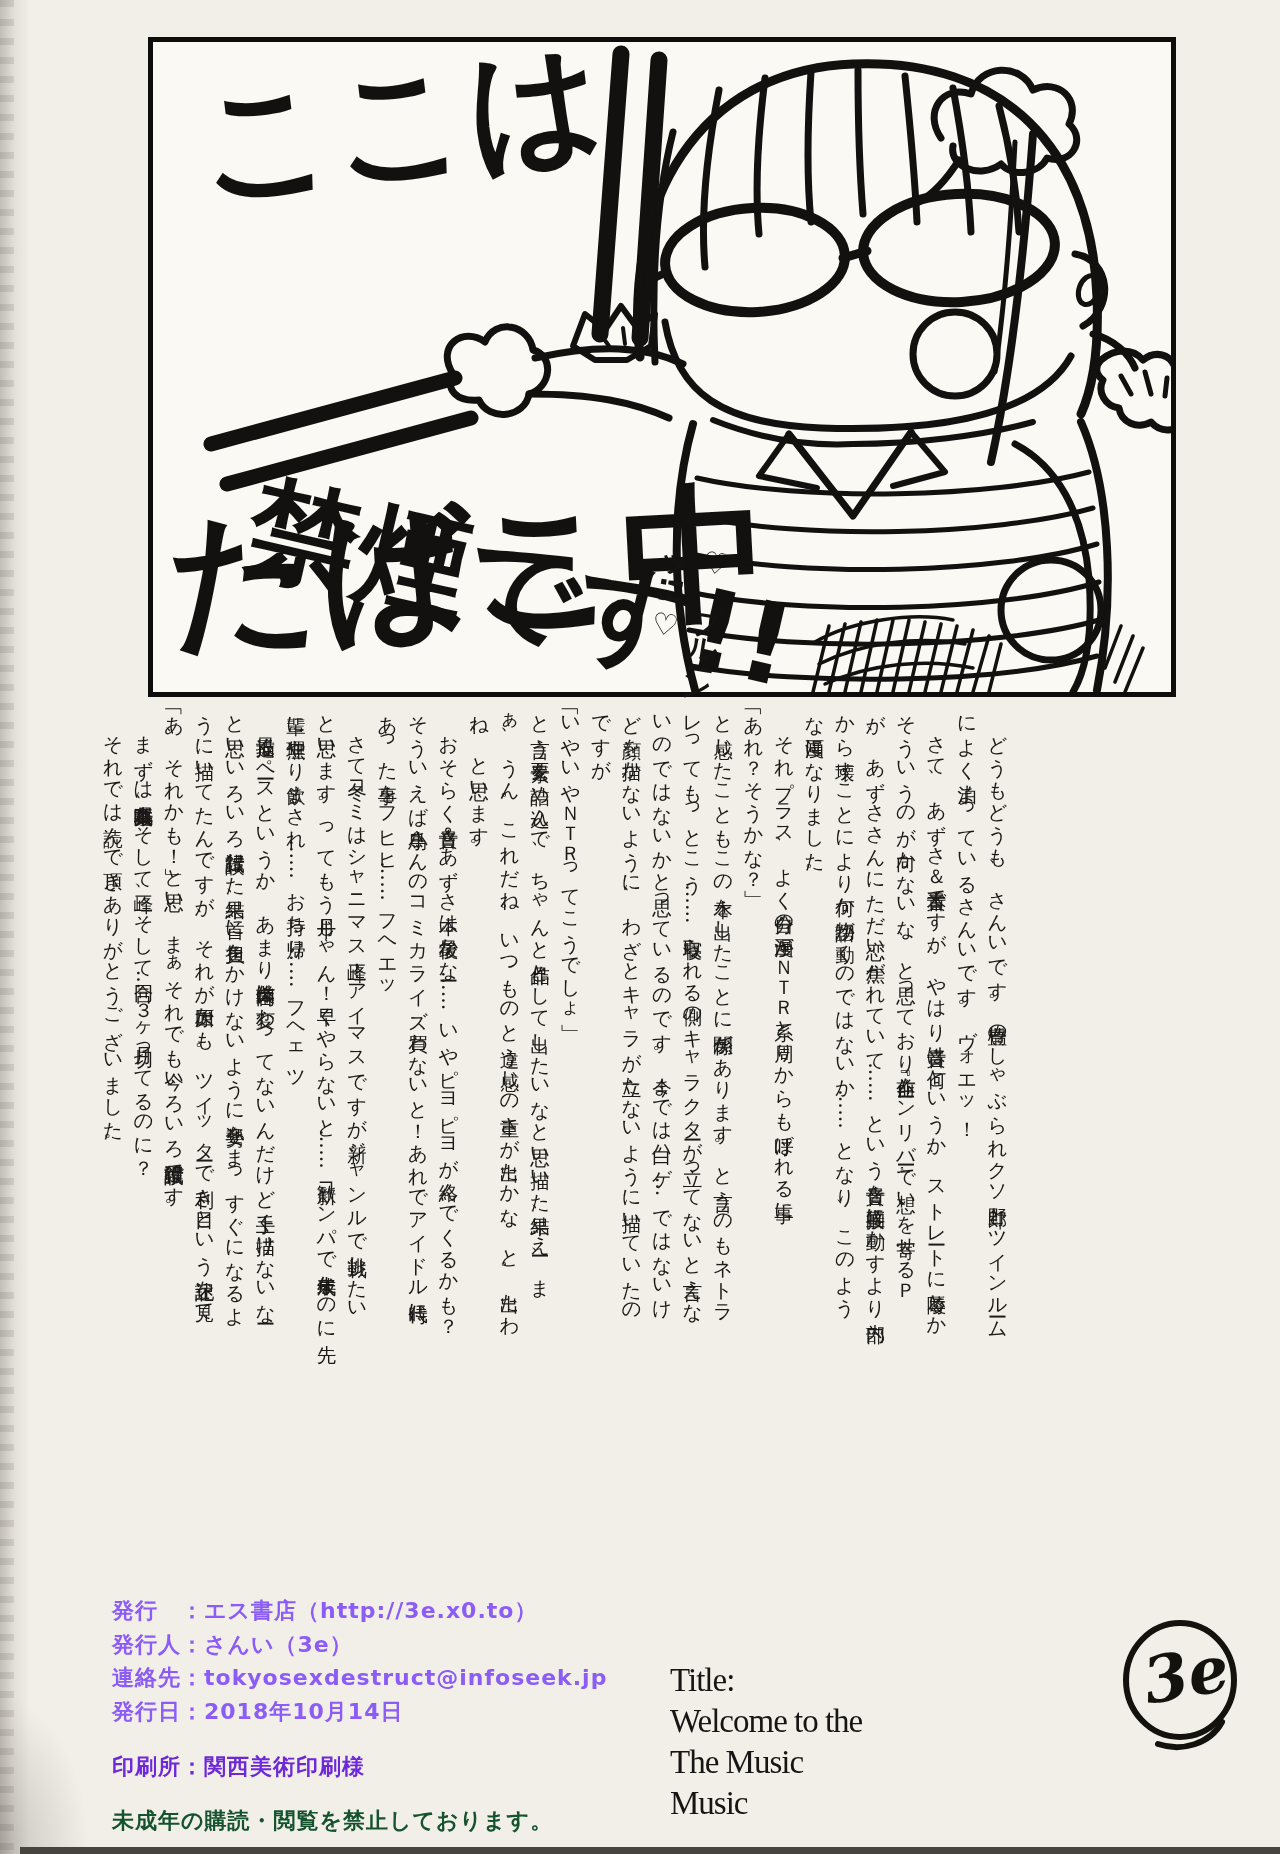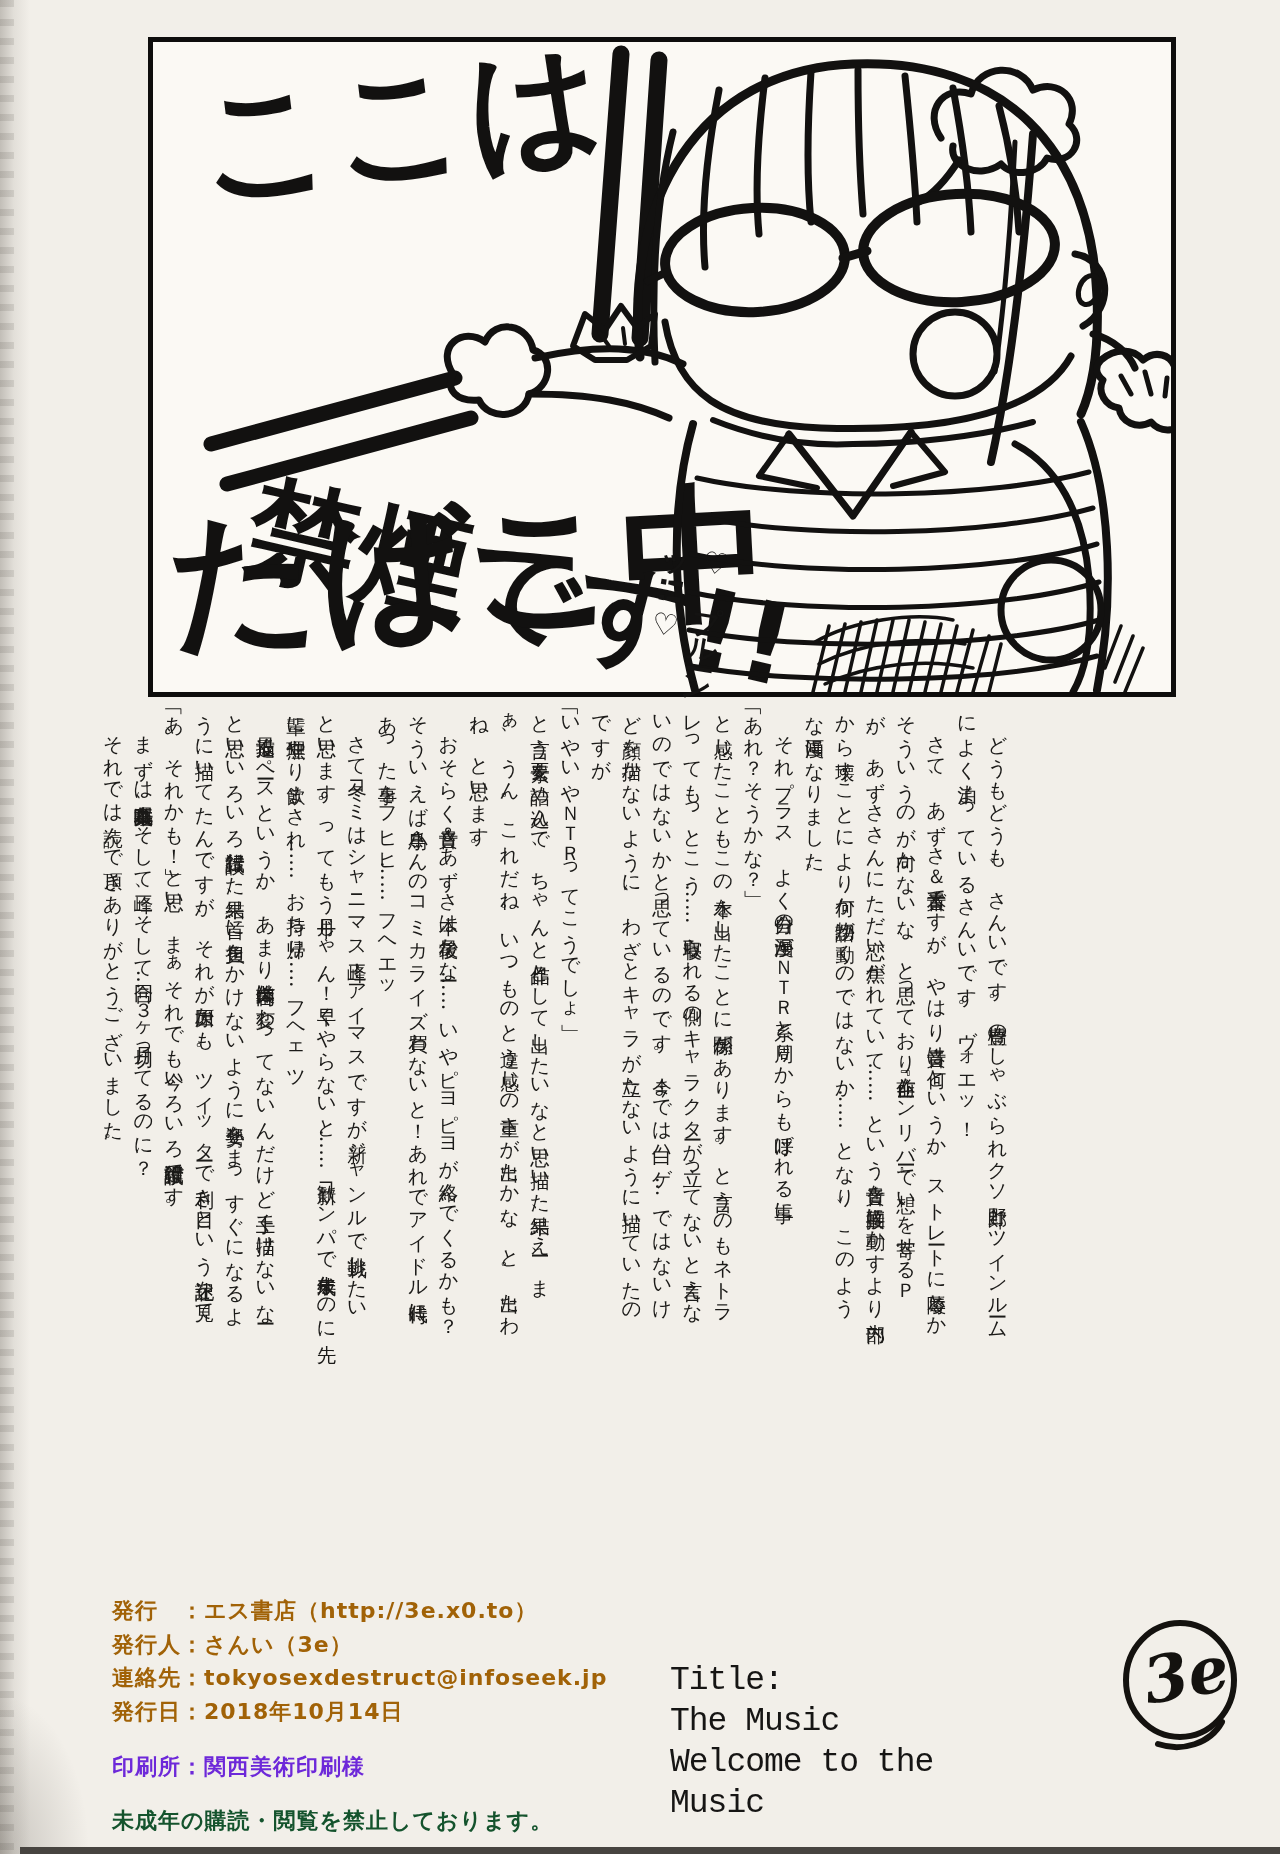--- a/index.html
+++ b/index.html
@@ -43,36 +43,36 @@
     writing-mode:vertical-rl; text-orientation:mixed;
     font-size:19.5px; line-height:30.5px; letter-spacing:0.4px;
     color:#1b1a18; text-align:left;
   }
   .afterword p { margin:0; padding:0; }
   .afterword p.indent { text-indent:1em; }
   
   .colophon {
     position:absolute; left:112px; top:1594px;
     font-family:"DejaVu Sans", sans-serif; font-weight:bold;
-    font-size:22px; line-height:33.5px; color:#a16207; letter-spacing:1px;
+    font-size:22px; line-height:33.5px; color:#8b5cf6; letter-spacing:1px;
   }
   .printer-line {
     position:absolute; left:112px; top:1752px;
     font-family:"DejaVu Sans", sans-serif; font-weight:bold;
     font-size:22px; color:#6d28d9; letter-spacing:1px;
   }
   .age-notice {
     position:absolute; left:112px; top:1806px;
     font-family:"DejaVu Sans", sans-serif; font-weight:bold;
     font-size:22px; color:#14532d; letter-spacing:1px;
   }
   
   .title-block {
     position:absolute; left:670px; top:1660px;
-    font-family:Liberation Mono, monospace;
+    font-family:Liberation Serif, serif;
     font-size:33px; line-height:41px; color:#161514; letter-spacing:-1px;
   }
   
   .logo { position:absolute; left:1118px; top:1618px; width:130px; height:146px; }
   .logo svg { display:block; width:130px; height:146px; }
   .logo-glyph {
     font-family:"DejaVu Serif", serif; font-style:italic; font-weight:bold;
     font-size:64px; fill:#14120f;
   }
 </style>
@@ -193,22 +193,22 @@
       <div>発行　：エス書店（http://3e.x0.to）</div>
       <div>発行人：さんい（3e）</div>
       <div>連絡先：tokyosexdestruct@infoseek.jp</div>
       <div>発行日：2018年10月14日</div>
     </div>
   <div class="printer-line">印刷所：関西美術印刷様</div>
   <div class="age-notice">未成年の購読・閲覧を禁止しております。</div>
 
   <div class="title-block">
       <div>Title:</div>
+      <div>Welcome to the</div>
       <div>The Music</div>
-      <div>Welcome to the</div>
       <div>Music</div>
     </div>
 
   <div class="logo">
     <svg viewBox="0 0 130 146">
       <ellipse cx="62" cy="62" rx="54" ry="57" fill="none" stroke="#14120f" stroke-width="6"></ellipse>
       <path d="M104 104 C92 126 64 134 40 126" fill="none" stroke="#14120f" stroke-width="6" stroke-linecap="round"></path>
       <text class="logo-glyph" x="30" y="86" transform="rotate(-10 30 86)">3e</text>
     </svg>
   </div>

